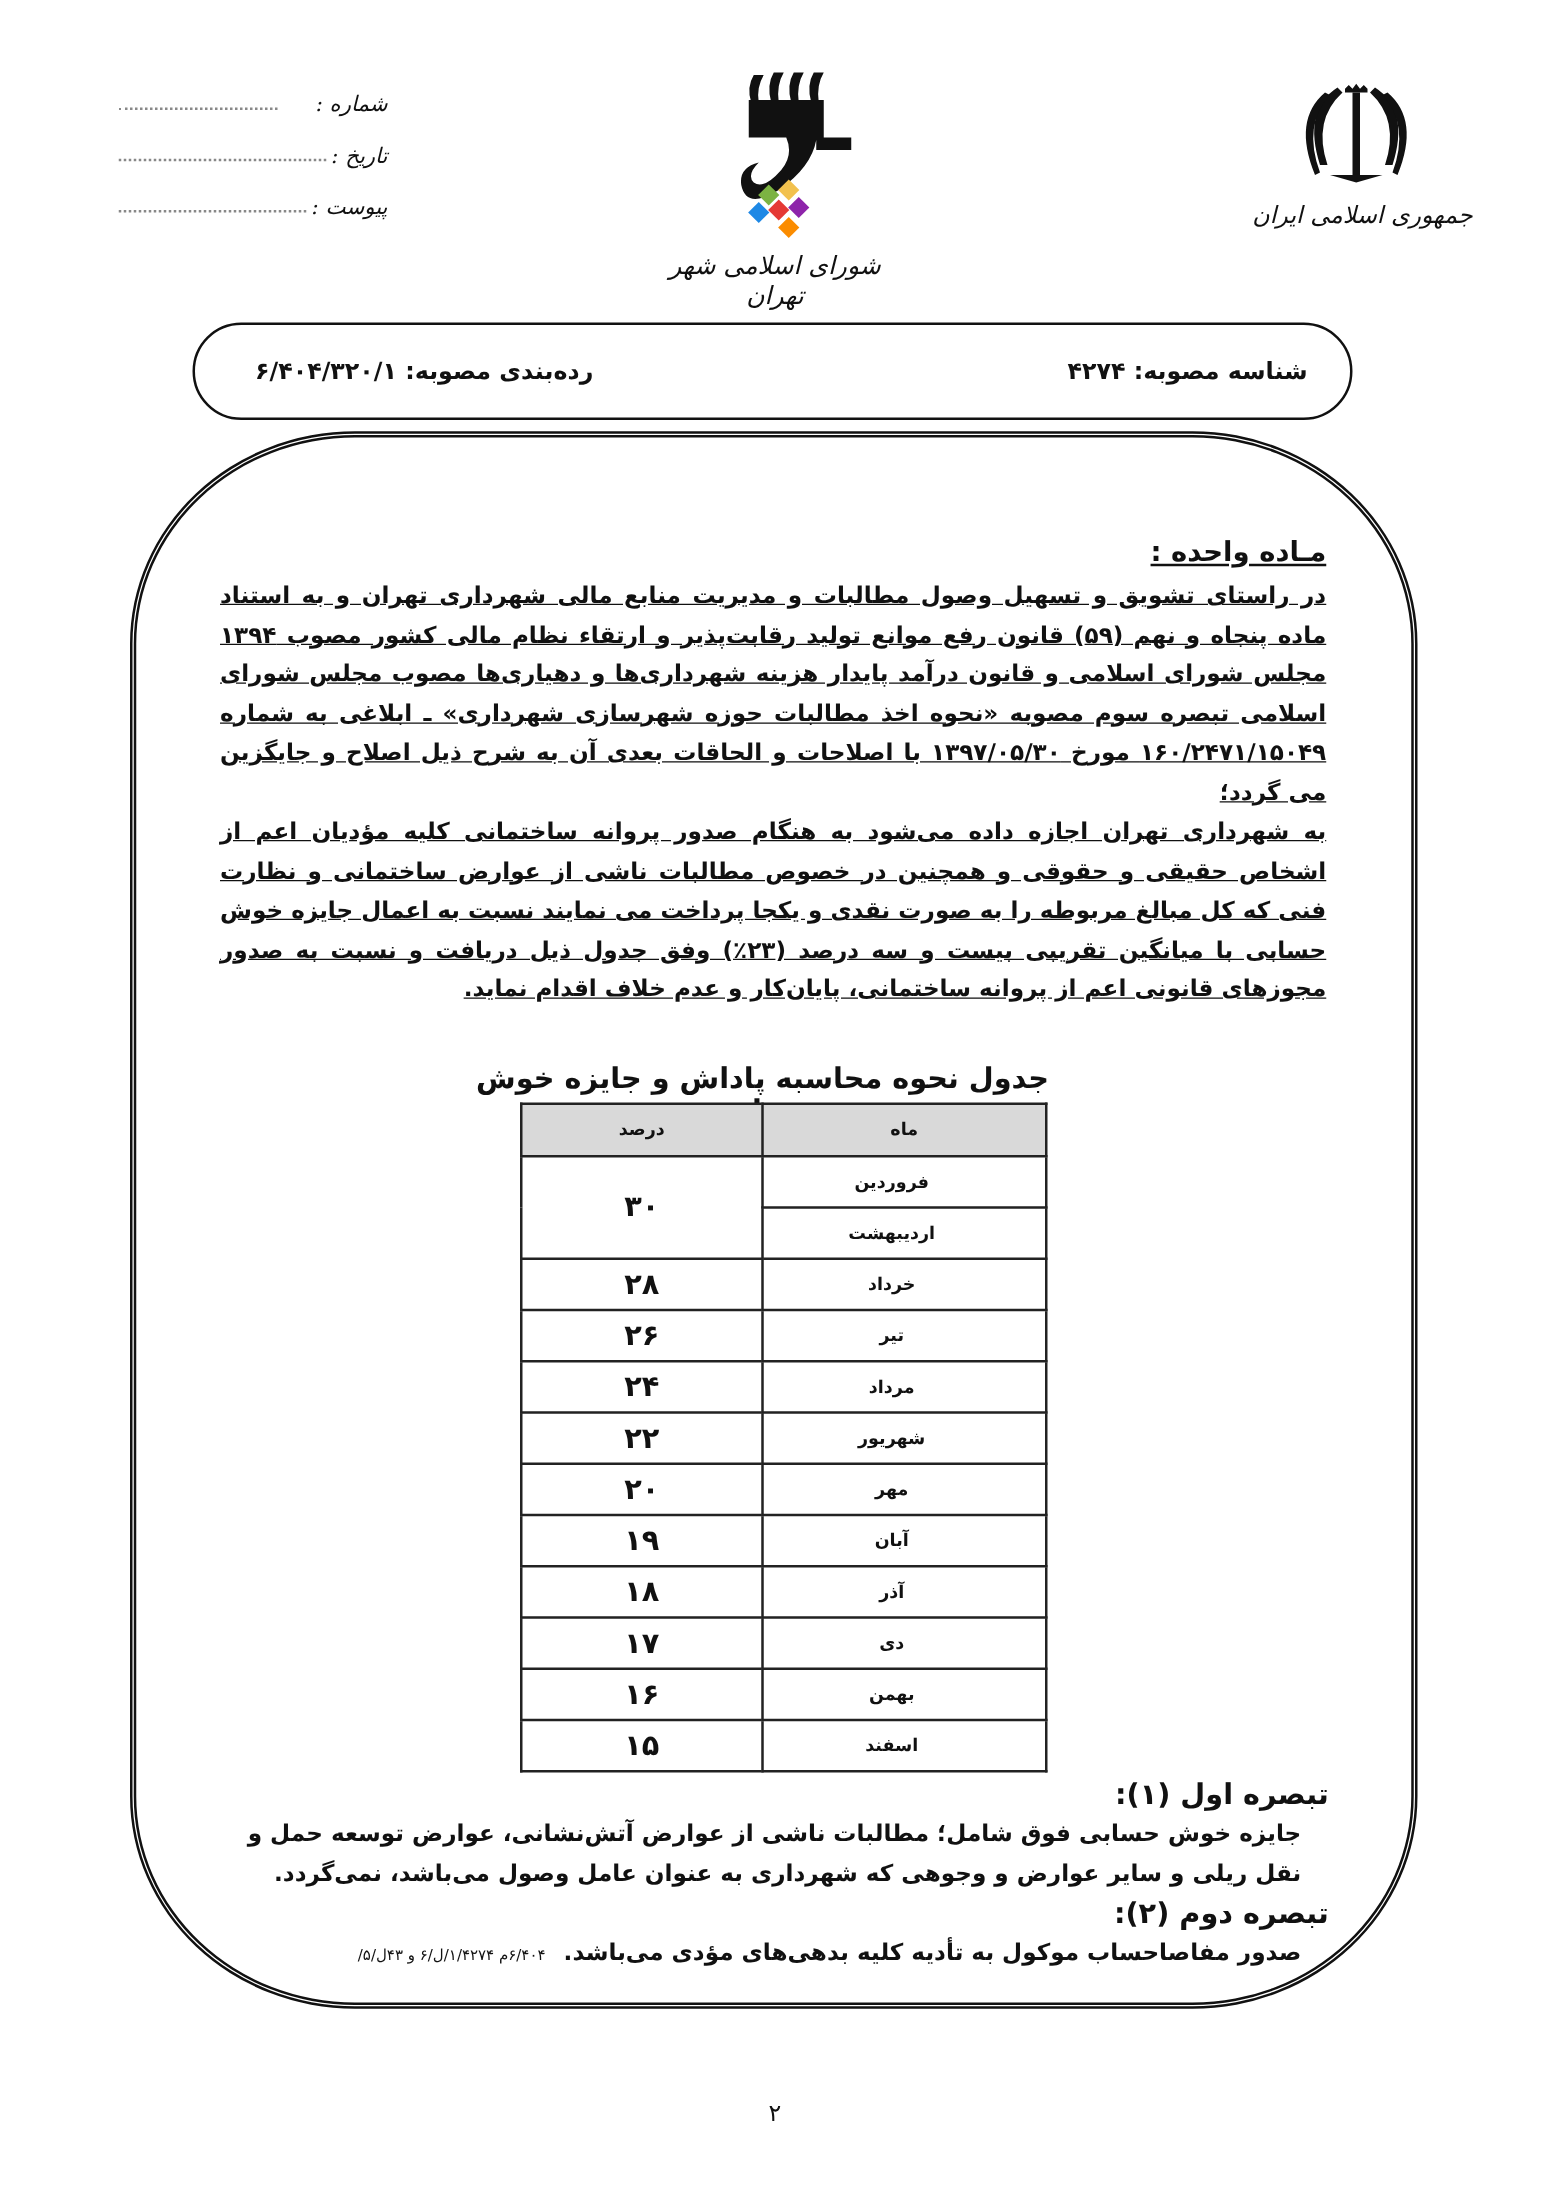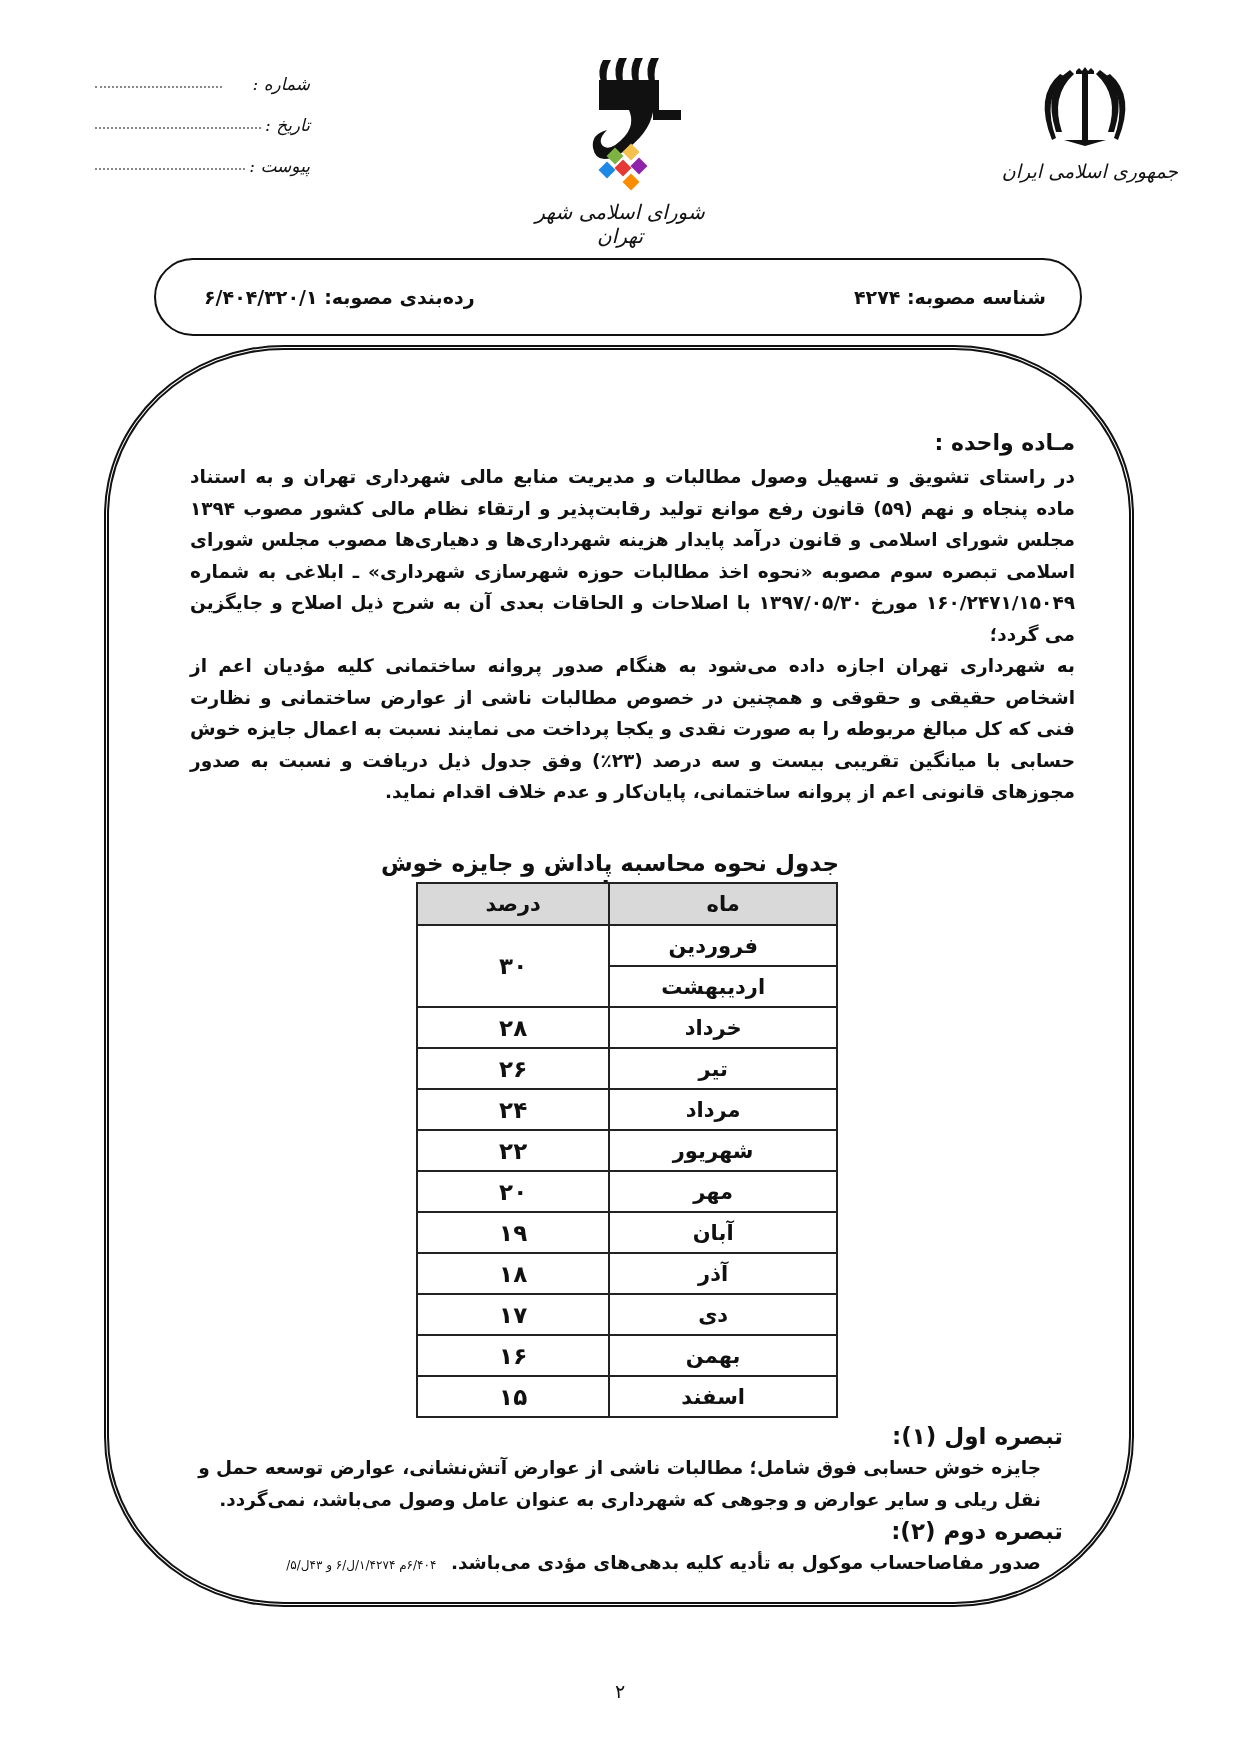--- a/index.html
+++ b/index.html
@@ -17,28 +17,28 @@
   .council-caption { position:absolute; left:520px; top:200px; width:200px; text-align:center;
                      font-family:"DejaVu Serif", serif; font-style:italic; font-size:20px; direction:rtl; }
   
   .idbox { position:absolute; left:154px; top:258px; width:928px; height:78px;
            border:2px solid #111; border-radius:40px; box-sizing:border-box; direction:rtl;
            display:flex; align-items:center; justify-content:space-between; padding:0 34px 0 48px;
            font-weight:bold; font-size:19px; }
   
   .frame { position:absolute; left:104px; top:345px; width:1030px; height:1262px;
            border:5px double #111; border-radius:180px/170px; box-sizing:border-box; }
-  .content { position:absolute; left:190px; top:430px; width:885px; direction:rtl; text-align:justify; }
+  .content { position:absolute; left:176px; top:430px; width:885px; direction:rtl; text-align:justify;text-decoration:underline; }
   .heading { font-weight:bold; font-size:22px; margin:0 0 6px 0; letter-spacing:1px; }
   .para { font-weight:bold; font-size:18.5px; line-height:31.5px; margin:0; text-align-last:right; }
   .subhead { font-weight:bold; font-size:20px; line-height:32px; margin:0; }
   .table-title { position:absolute; left:380px; top:850px; width:460px; direction:rtl; text-align:center;
                  font-weight:bold; font-size:23px; }
   table.grid { position:absolute; left:416px; top:882px; width:422px; border-collapse:collapse; direction:rtl; }
-  table.grid td, table.grid th { border:2px solid #222; height:39px; font-weight:bold; font-size:21px; padding:0; }
+  table.grid td, table.grid th { border:2px solid #222; height:39px; font-weight:bold; font-size:14px; padding:0; }
   table.grid th { background:#d9d9d9; text-align:center; height:40px; }
   table.grid td.month { text-align:center; padding-right:20px; width:210px; }
   table.grid td.pct { text-align:center; width:196px; font-size:23px; }
   .notes { position:absolute; left:178px; top:1420px; width:885px; direction:rtl; }
   .notes .subhead { font-size:23px; }
   .indent { padding-right:22px; }
   .ref { font-size:12px; font-weight:normal; margin-right:8px;text-align:right; }
   .page-num { position:absolute; left:600px; top:1680px; width:40px; text-align:center; font-size:19px; }
 </style>
 </head>

